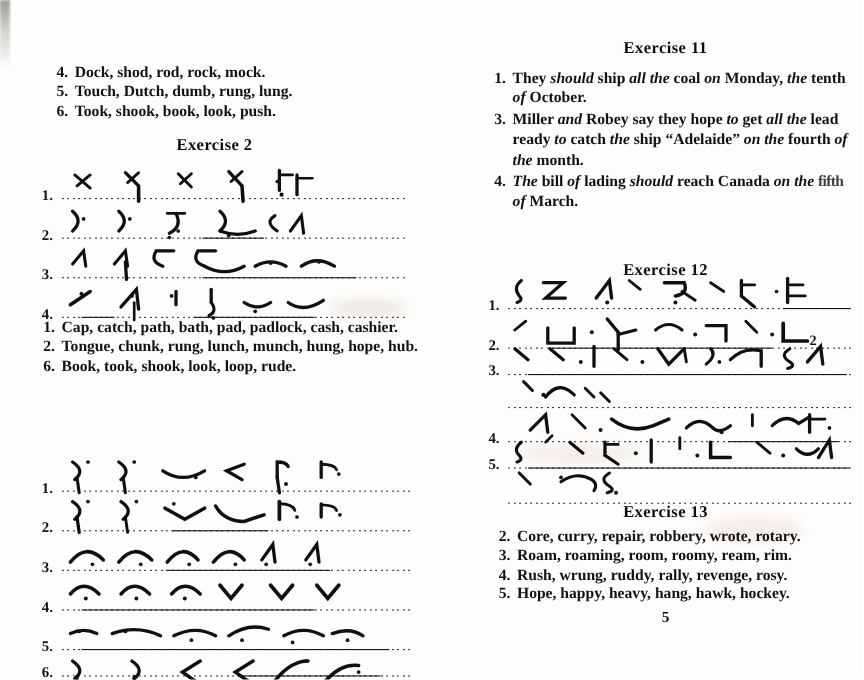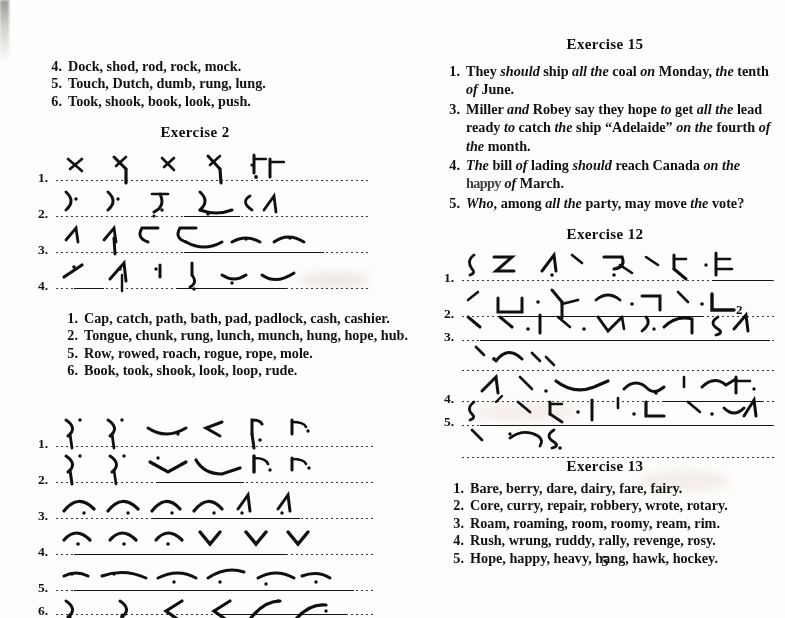--- a/index.html
+++ b/index.html
@@ -294,29 +294,26 @@
               <circle cx="94" cy="8" r="1.7"></circle>
                 <circle cx="132" cy="28" r="1.7"></circle>
               <circle cx="170" cy="22" r="1.7"></circle>
             </g>
           </svg>
         </span>
       </div>
     </div>
 
 
-    <ul class="word-list" style="position:absolute; left:28px; top:290px;margin-top:20px;">
+    <ul class="word-list" style="position:absolute; left:0; top:290px;">
       <li>
         <span class="num">1.</span><span>Cap, catch, path, bath, pad, padlock, cash, cashier.</span>
       </li>
       <li>
         <span class="num">2.</span><span>Tongue, chunk, rung, lunch, munch, hung, hope, hub.</span>
-      </li>
-      <li>
-        <span class="num">5.</span><span>Row, rowed, roach, rogue, rope, mole.</span>
       </li>
       <li>
         <span class="num">6.</span><span>Book, took, shook, look, loop, rude.</span>
       </li>
     </ul>
 
 
     <div class="sh-block" style="position:absolute; left:8px; top:418px; width:335px;">
 
       <div class="sh-row">
@@ -481,38 +478,35 @@
             </g>
           </svg>
         </span>
 
       </div>
     </div>
   </div>
 
   <div class="column col-right">
 
-    <div class="ex-heading" style="position:absolute; left:0; top:36px; width:330px;">Exercise 15</div>
+    <div class="ex-heading" style="position:absolute; left:0; top:36px; width:330px;">Exercise 11</div>
 
     <ul class="sent-list" style="position:absolute; left:4px; top:62px; width:330px;">
       <li>
-        <span class="num">1.</span><span><span>They </span><i>should</i><span> ship </span><i>all the</i><span> coal </span><i>on</i><span> Monday, </span><i>the</i><span> tenth </span><i>of</i><span> June.</span></span>
+        <span class="num">1.</span><span><span>They </span><i>should</i><span> ship </span><i>all the</i><span> coal </span><i>on</i><span> Monday, </span><i>the</i><span> tenth </span><i>of</i><span> October.</span></span>
       </li>
       <li>
         <span class="num">3.</span><span><span>Miller </span><i>and</i><span> Robey say they hope </span><i>to</i><span> get </span><i>all the</i><span> lead ready </span><i>to</i><span> catch </span><i>the</i><span> ship “Adelaide” </span><i>on the</i><span> fourth </span><i>of the</i><span> month.</span></span>
       </li>
       <li>
-        <span class="num">4.</span><span><i>The</i><span> bill </span><i>of</i><span> lading </span><i>should</i><span> reach Canada </span><i>on the</i><span> <span class="faded">happy</span> </span><i>of</i><span> March.</span></span>
-      </li>
-      <li>
-        <span class="num">5.</span><span><i>Who</i><span>, among </span><i>all the</i><span> party, may move </span><i>the</i><span> vote?</span></span>
+        <span class="num">4.</span><span><i>The</i><span> bill </span><i>of</i><span> lading </span><i>should</i><span> reach Canada </span><i>on the</i><span> <span class="faded">fifth</span> </span><i>of</i><span> March.</span></span>
       </li>
     </ul>
 
-    <div class="ex-heading" style="position:absolute; left:0; top:226px; width:330px;">Exercise 12</div>
+    <div class="ex-heading" style="position:absolute; left:0; top:238px; width:330px;">Exercise 12</div>
 
     <div class="sh-block" style="position:absolute; left:4px; top:252px; width:330px;">
 
       <div class="sh-row">
         <span class="rownum">1.</span>
         <div class="rule">
           <div class="solid" style="left:250px; width:60px;"></div>
         </div>
         <span class="ink" style="left:24px; bottom:3px;">
           <svg width="300" height="32" viewBox="0 0 300 32">
@@ -678,23 +672,20 @@
               </g>
           </svg>
         </span>
       </div>
     </div>
 
     <div class="ex-heading" style="position:absolute; left:0; top:458px; width:330px;">Exercise 13</div>
 
     <ul class="word-list" style="position:absolute; left:4px; top:480px;">
       <li>
-        <span class="num">1.</span><span>Bare, berry, dare, dairy, fare, fairy.</span>
-      </li>
-      <li>
         <span class="num">2.</span><span>Core, curry, repair, robbery, wrote, rotary.</span>
       </li>
       <li>
         <span class="num">3.</span><span>Roam, roaming, room, roomy, ream, rim.</span>
       </li>
       <li>
         <span class="num">4.</span><span>Rush, wrung, ruddy, rally, revenge, rosy.</span>
       </li>
       <li>
         <span class="num">5.</span><span>Hope, happy, heavy, hang, hawk, hockey.</span>

